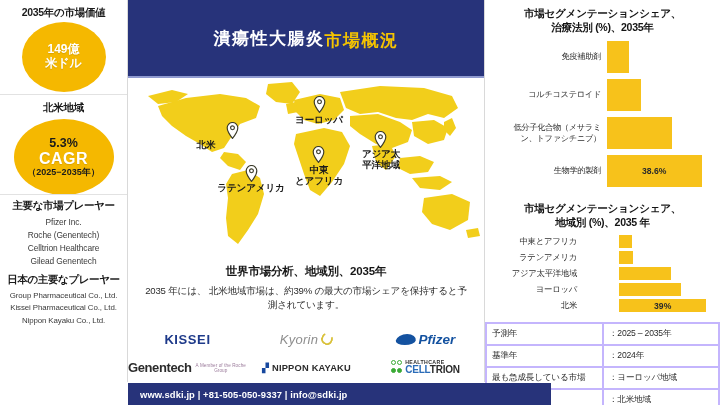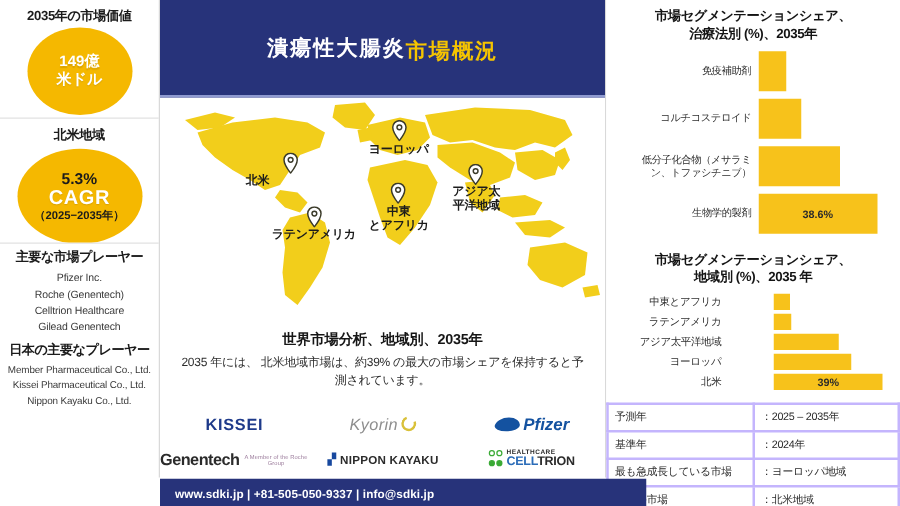--- a/index.html
+++ b/index.html
@@ -174,21 +174,21 @@
   .info-table td {
     border: 2px solid #c4b5fd; padding: 4px 5px;
     color: #2b2b2b; letter-spacing: -0.2px; height: 19px;
   }
   .info-table td.k { width: 118px; }
   .info-table td.v { width: 117px; }
 
   
   .footer {
     position: absolute; left: 128px; top: 383px;
-    width: 389px; height: 22px; background: #27337a;
+    width: 423px; height: 22px; background: #27337a;
     display: flex; align-items: center; padding-left: 12px;
   }
   .footer span {
     color: #ffffff; font-weight: bold; font-size: 9.4px; letter-spacing: .1px;
   }
   .footer-pad-left {
     position: absolute; left: 0; top: 383px; width: 128px; height: 22px; background: #ffffff;
   }
 </style>
 </head>
@@ -216,21 +216,21 @@
     </div>
 
     <div class="players-block">
       <div class="players-head">主要な市場プレーヤー</div>
       <div class="player-item">Pfizer Inc.</div>
       <div class="player-item">Roche (Genentech)</div>
       <div class="player-item">Celltrion Healthcare</div>
       <div class="player-item">Gilead Genentech</div>
 
       <div class="players-head second">日本の主要なプレーヤー</div>
-      <div class="player-item jp">Member Pharmaceutical Co., Ltd.</div>
+      <div class="player-item jp">Group Pharmaceutical Co., Ltd.</div>
       <div class="player-item jp">Kissei Pharmaceutical Co., Ltd.</div>
       <div class="player-item jp">Nippon Kayaku Co., Ltd.</div>
     </div>
   </div>
 
   <div class="center-col">
 
     <div class="title-band">
       <div class="title-main">潰瘍性大腸炎</div>
       <div class="title-sub">市場概況</div>

